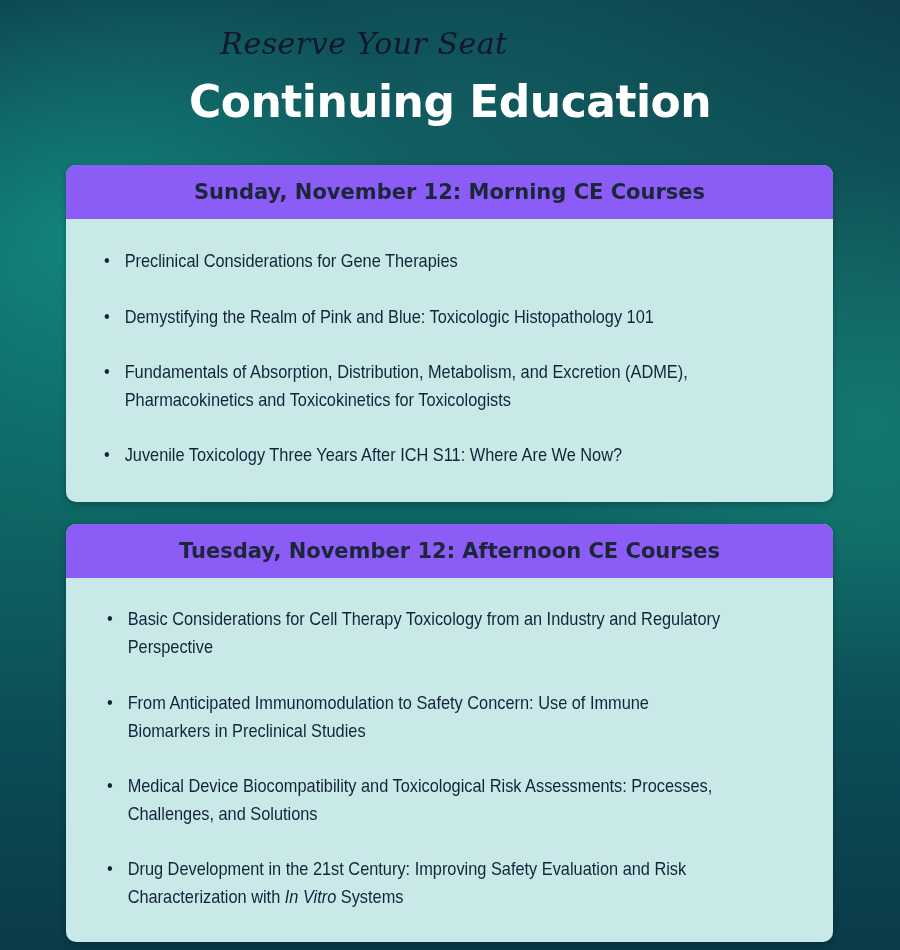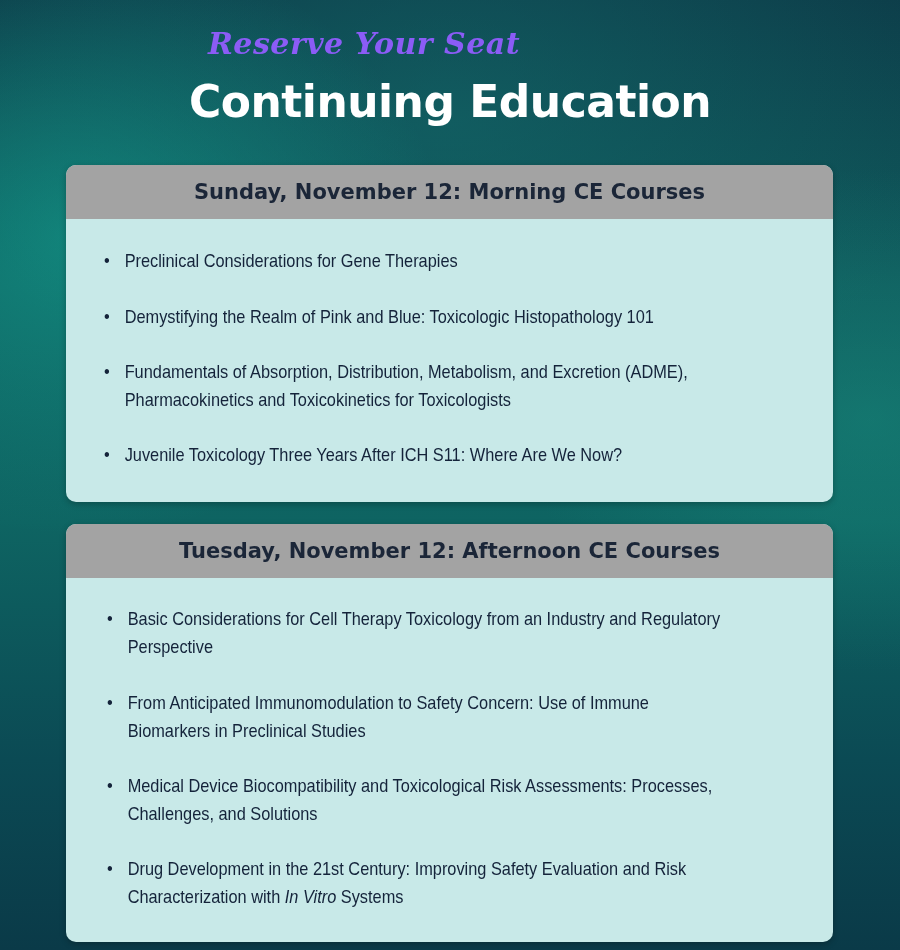--- a/index.html
+++ b/index.html
@@ -7,36 +7,36 @@
     width:900px;height:950px;overflow:hidden;position:relative;
     background:
       radial-gradient(ellipse 520px 420px at 80px 240px, rgba(20,170,150,0.55), transparent 70%),
       radial-gradient(ellipse 500px 360px at 870px 420px, rgba(30,160,140,0.35), transparent 70%),
       radial-gradient(ellipse 700px 500px at 450px 120px, rgba(20,110,110,0.5), transparent 70%),
       linear-gradient(180deg,#0d3e4a 0%,#0f5a5c 30%,#0e6462 55%,#0b4a54 80%,#0a3a48 100%);
     font-family:"Liberation Sans",sans-serif;
   }
   .subtitle{
     position:absolute;top:26px;left:0;width:728px;text-align:center;
-    font-family:"DejaVu Serif",serif;font-style:italic;font-weight:bold;
-    font-size:30px;color:#8b5cf6;letter-spacing:0.5px;
+    font-family:"DejaVu Serif",serif;font-style:italic;font-weight:normal;
+    font-size:30px;color:#0f172a;letter-spacing:0.5px;
   }
   .title{
     position:absolute;top:76px;left:0;width:900px;text-align:center;
     font-family:"DejaVu Sans",sans-serif;font-weight:bold;font-size:44px;color:#ffffff;
     letter-spacing:-0.5px;
   }
   .card{
     position:absolute;left:66px;width:767px;background:#c8e9e8;border-radius:10px;
     overflow:hidden;box-shadow:0 2px 6px rgba(0,0,0,0.25);
   }
   .card1{top:165px;height:337px;}
   .card2{top:524px;height:418px;}
   .card-head{
-    background:#a3a3a3;height:54px;display:flex;align-items:center;justify-content:center;
+    background:#8b5cf6;height:54px;display:flex;align-items:center;justify-content:center;
     font-family:"DejaVu Sans",sans-serif;font-weight:bold;font-size:21px;color:#1b2638;
   }
   .list{list-style:none;margin:0;padding:0;position:relative;}
   .item{
     position:absolute;left:38px;right:30px;
     font-family:"Liberation Sans",sans-serif;font-size:19px;line-height:28px;color:#14233a;
     transform:scaleX(0.86);transform-origin:left top;width:790px;
   }
   .bullet{position:absolute;left:0;top:0;}
   .text{display:block;padding-left:24px;}

